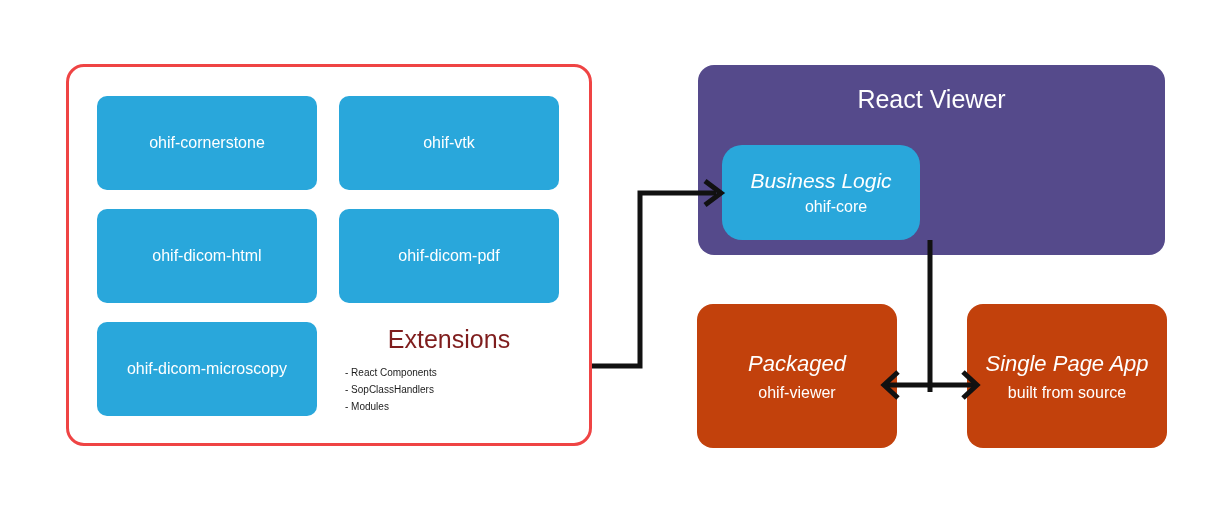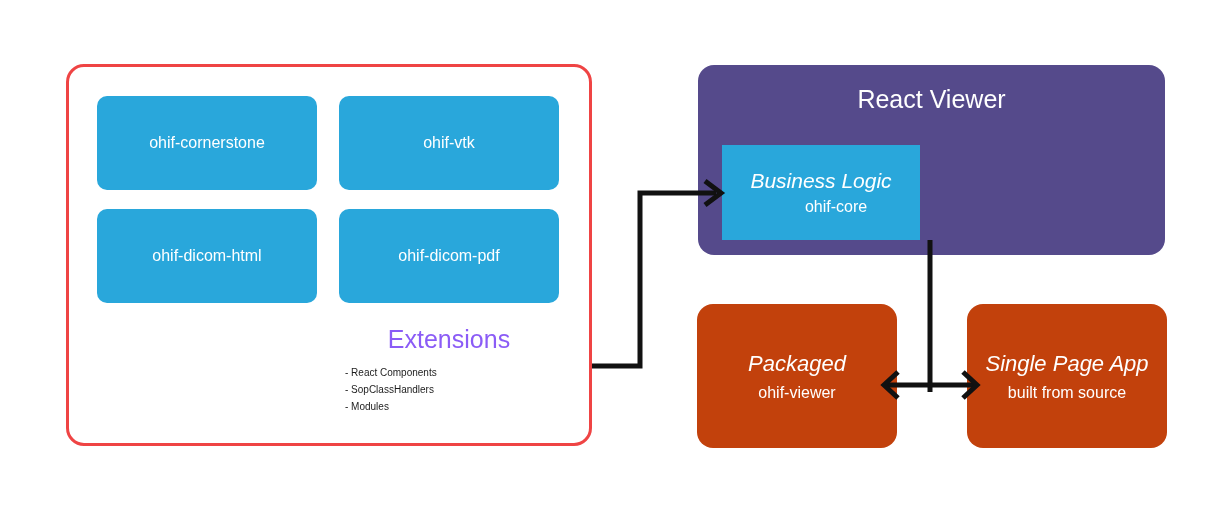--- a/index.html
+++ b/index.html
@@ -46,21 +46,21 @@
   .ext-box.b4 { left: 270px; top: 142px; }
   .ext-box.b5 { left: 28px;  top: 255px; }
 
   .ext-title {
     position: absolute;
     left: 270px;
     top: 258px;
     width: 220px;
     text-align: center;
     font-size: 25px;
-    color: #8b5cf6;
+    color: #7f1d1d;
   }
   .ext-bullets {
     position: absolute;
     left: 276px;
     top: 297px;
     font-size: 10px;
     line-height: 17px;
     color: #1c1c1c;
   }
 
@@ -79,21 +79,21 @@
     margin-top: 20px;
     text-align: center;
     font-size: 25px;
   }
   .module-box {
     position: absolute;
     width: 198px;
     height: 95px;
     top: 80px;
     background: #29a7db;
-    border-radius: 0;
+    border-radius: 20px;
     display: flex;
     flex-direction: column;
     align-items: center;
     justify-content: center;
     gap: 5px;
     text-align: center;
   }
   .module-box.m1 { left: 24px;  }
   .module-box.m2 { left: 250px; }
   .module-title {
@@ -159,20 +159,23 @@
     </div>
     <div class="ext-box b2">
       <span>ohif-vtk</span>
     </div>
     <div class="ext-box b3">
       <span>ohif-dicom-html</span>
     </div>
     <div class="ext-box b4">
       <span>ohif-dicom-pdf</span>
     </div>
+    <div class="ext-box b5">
+      <span>ohif-dicom-microscopy</span>
+    </div>
 
     <div class="ext-title">Extensions</div>
     <div class="ext-bullets">
       <div>- React Components</div>
       <div>- SopClassHandlers</div>
       <div>- Modules</div>
     </div>
   </div>
 
   <div class="react-viewer">

